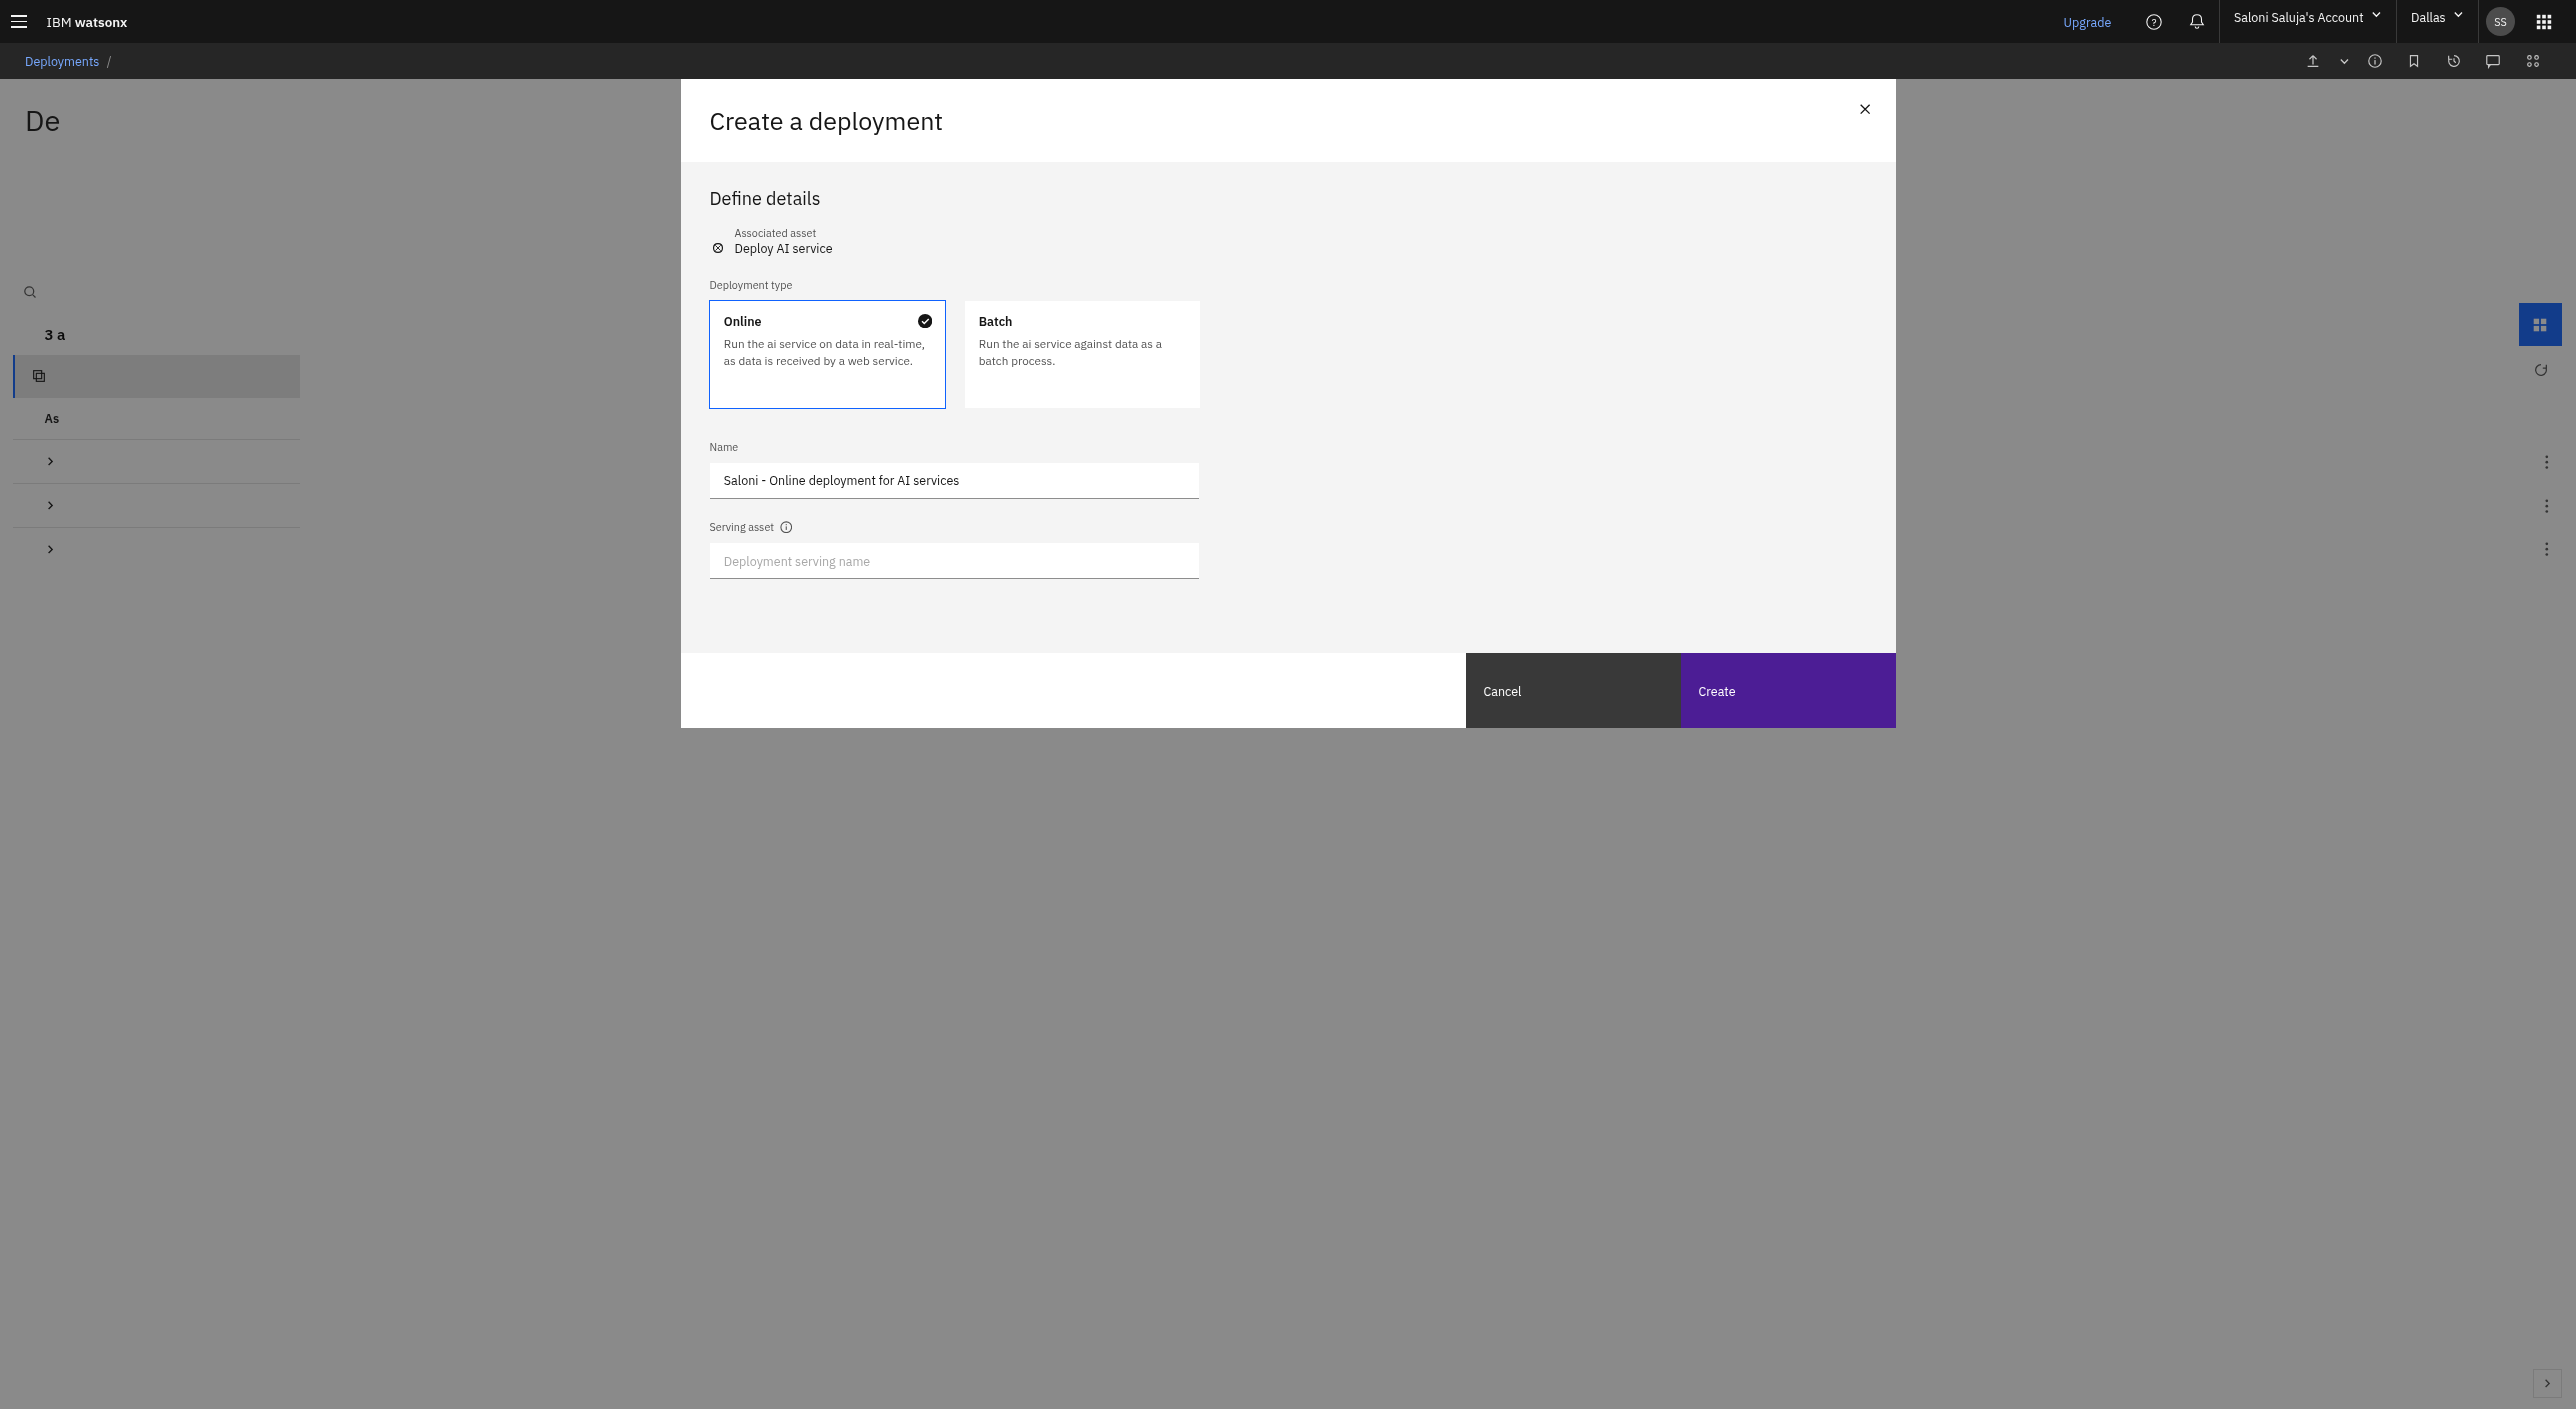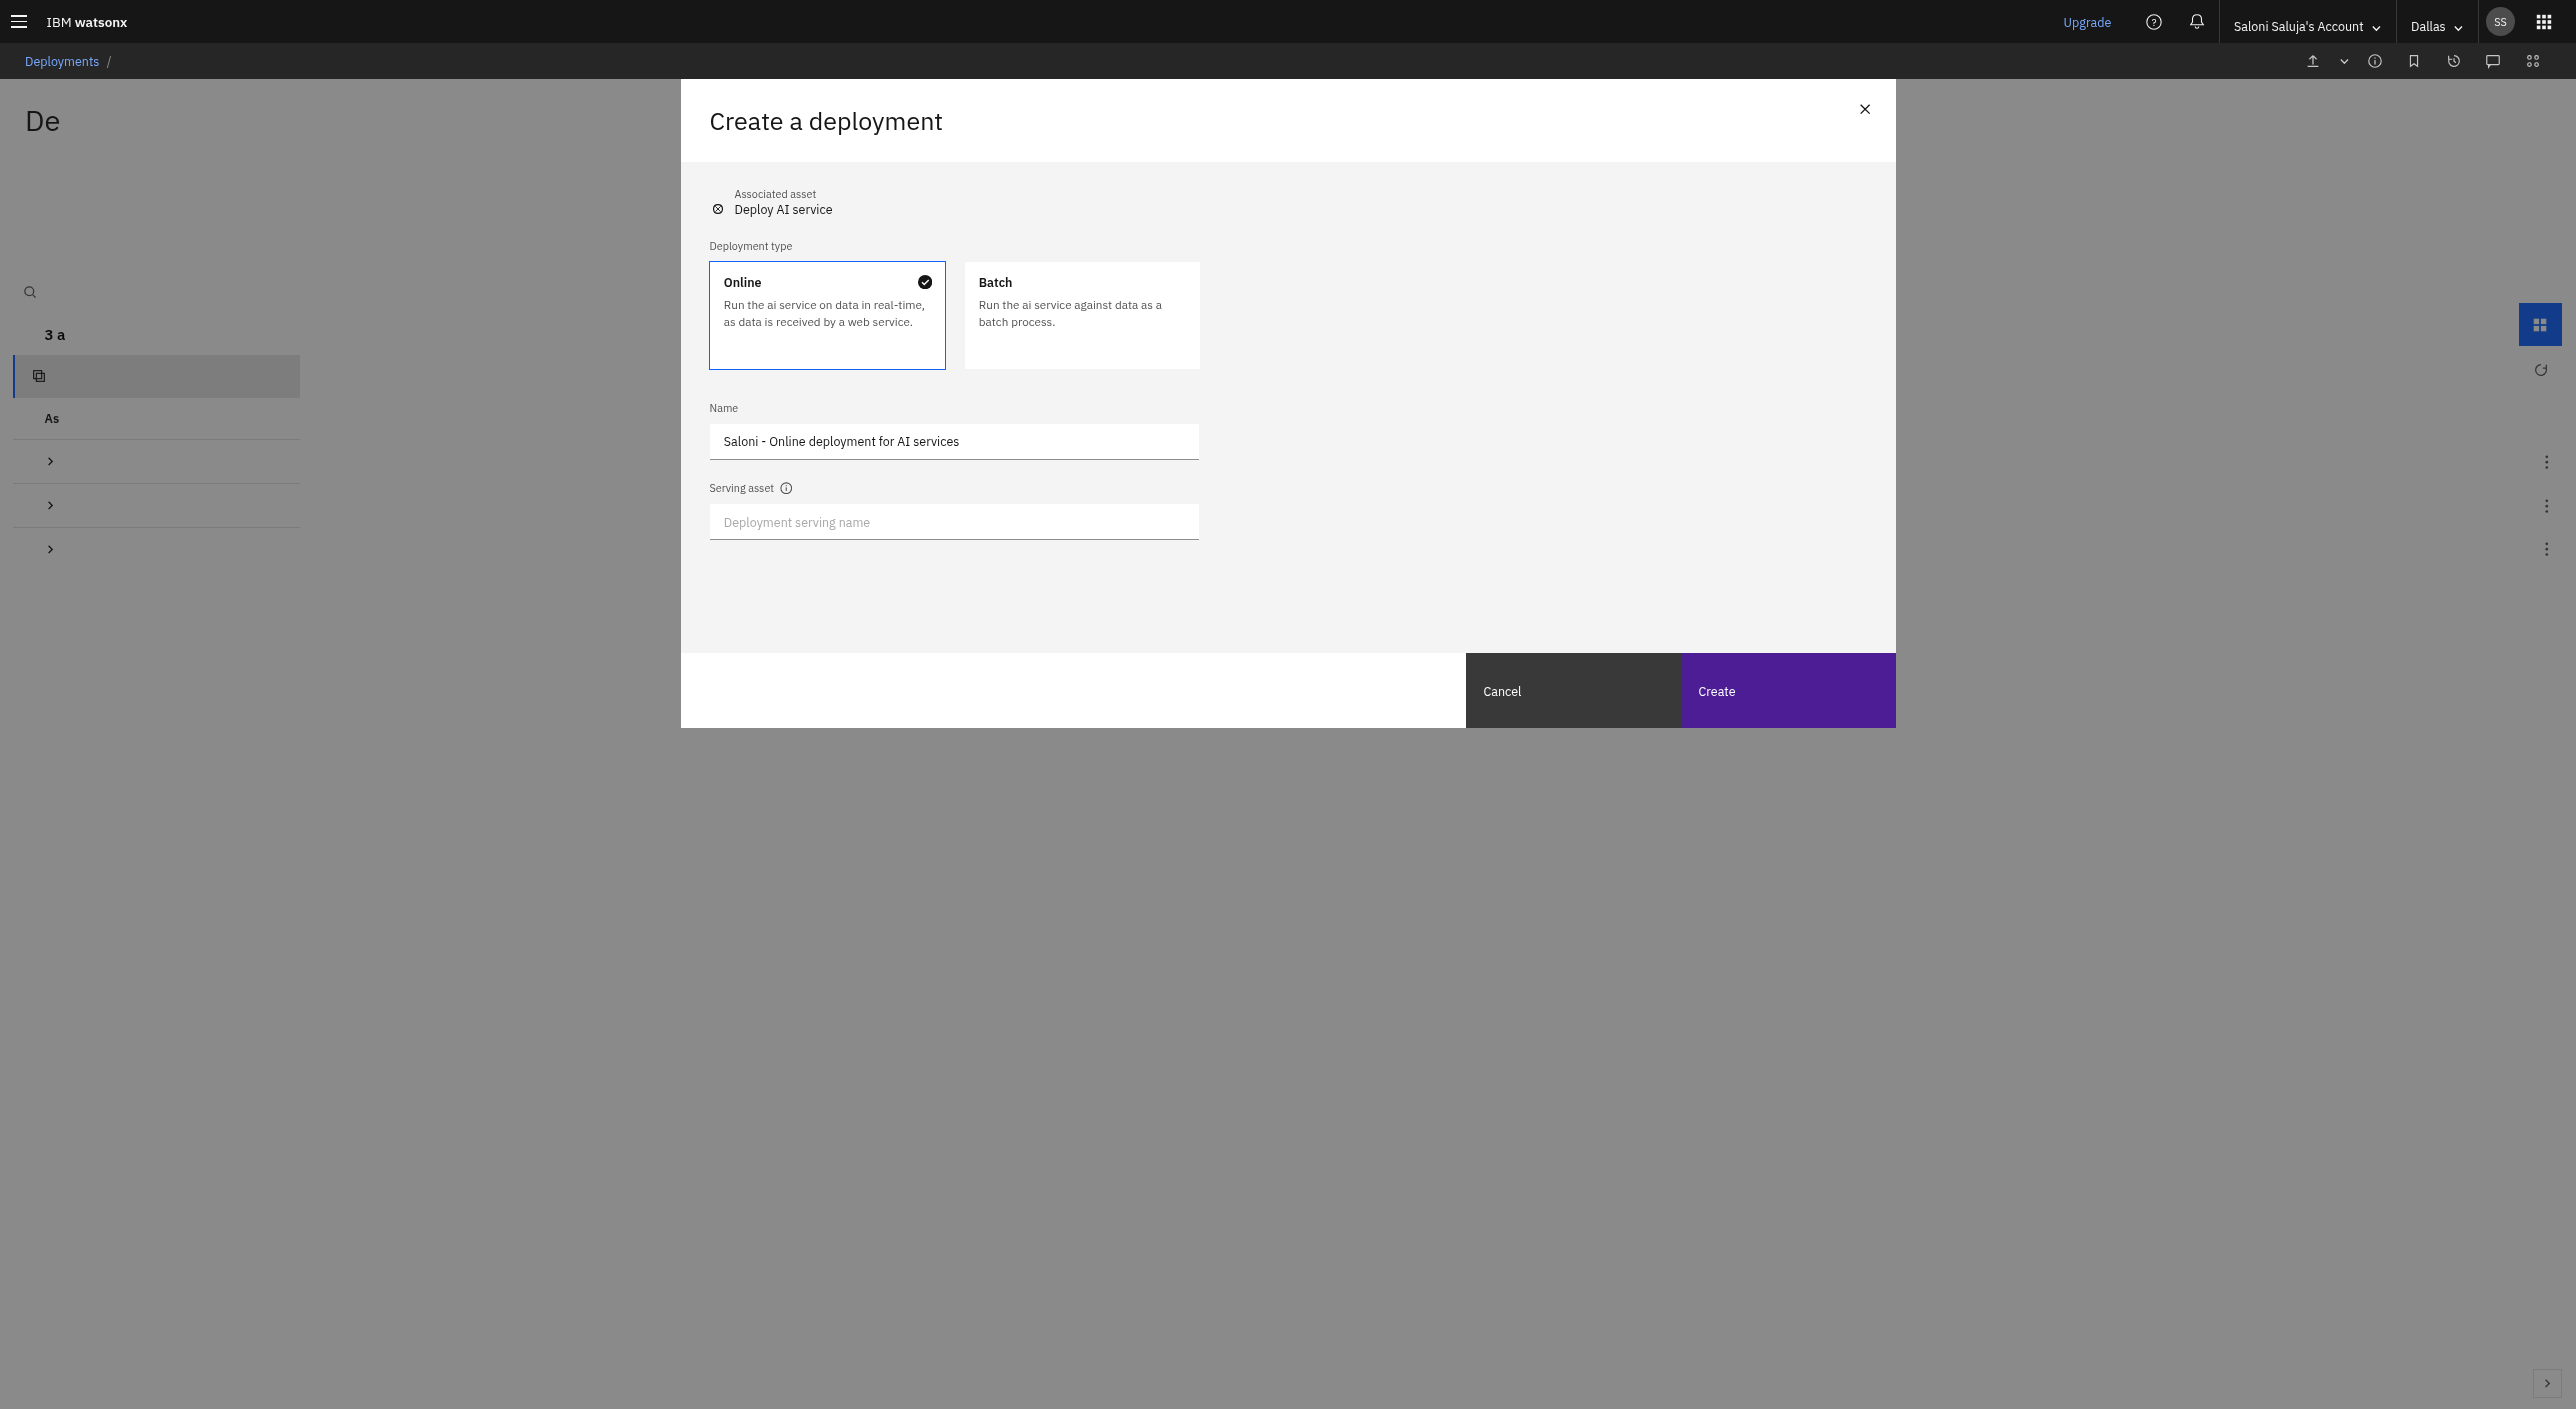--- a/index.html
+++ b/index.html
@@ -63,21 +63,21 @@
       justify-content: center;
       cursor: pointer;
     }
     .header-divider {
       width: 0.9px;
       height: 43px;
       background: #393939;
     }
     .account-selector, .region-selector {
       display: flex;
-      align-items: flex-end;
+      align-items: flex-start;
       padding: 0 14.3px;
       height: 25px;
       font-size: 12.5px;
       color: #f4f4f4;
       gap: 7.2px;
       cursor: pointer;
     }
     .avatar {
       width: 29px;
       height: 29px;
@@ -566,20 +566,21 @@
   <div class="modal">
     <div class="modal-header">
       <div class="modal-title">Create a deployment</div>
       <div class="modal-close">
         <svg width="14.3" height="14.3" viewBox="0 0 16 16">
             <path d="M3 3l10 10M13 3L3 13" stroke="#161616" stroke-width="1.5"></path>
           </svg>
       </div>
     </div>
     <div class="modal-body">
+      <div class="section-title">Define details</div>
 
       <div class="associated-row">
         <svg width="16" height="16" viewBox="0 0 18 18">
           <path d="M4 9c0-3 2-5 5-5s5 2 5 5M4 9c0 3 2 5 5 5s5-2 5-5" stroke="#161616" stroke-width="1.3" fill="none"></path>
           <path d="M6 6l6 6M12 6l-6 6" stroke="#161616" stroke-width="1" fill="none"></path>
         </svg>
         <div>
           <div class="associated-label">Associated asset</div>
           <div class="associated-value">Deploy AI service</div>
         </div>

